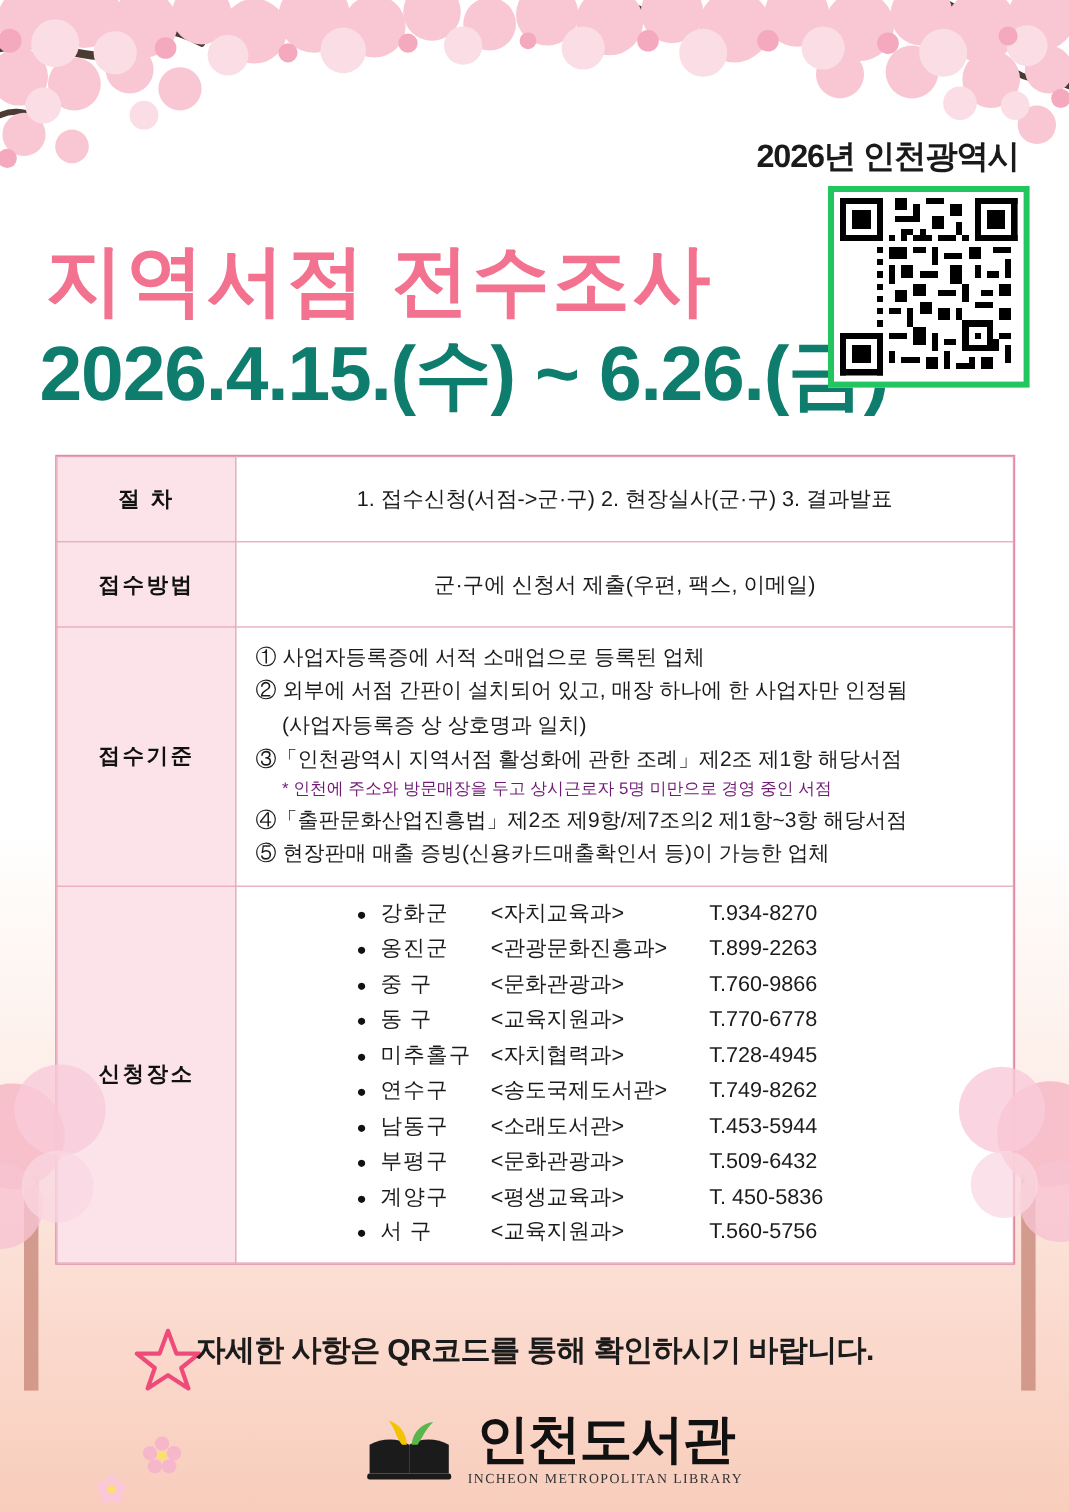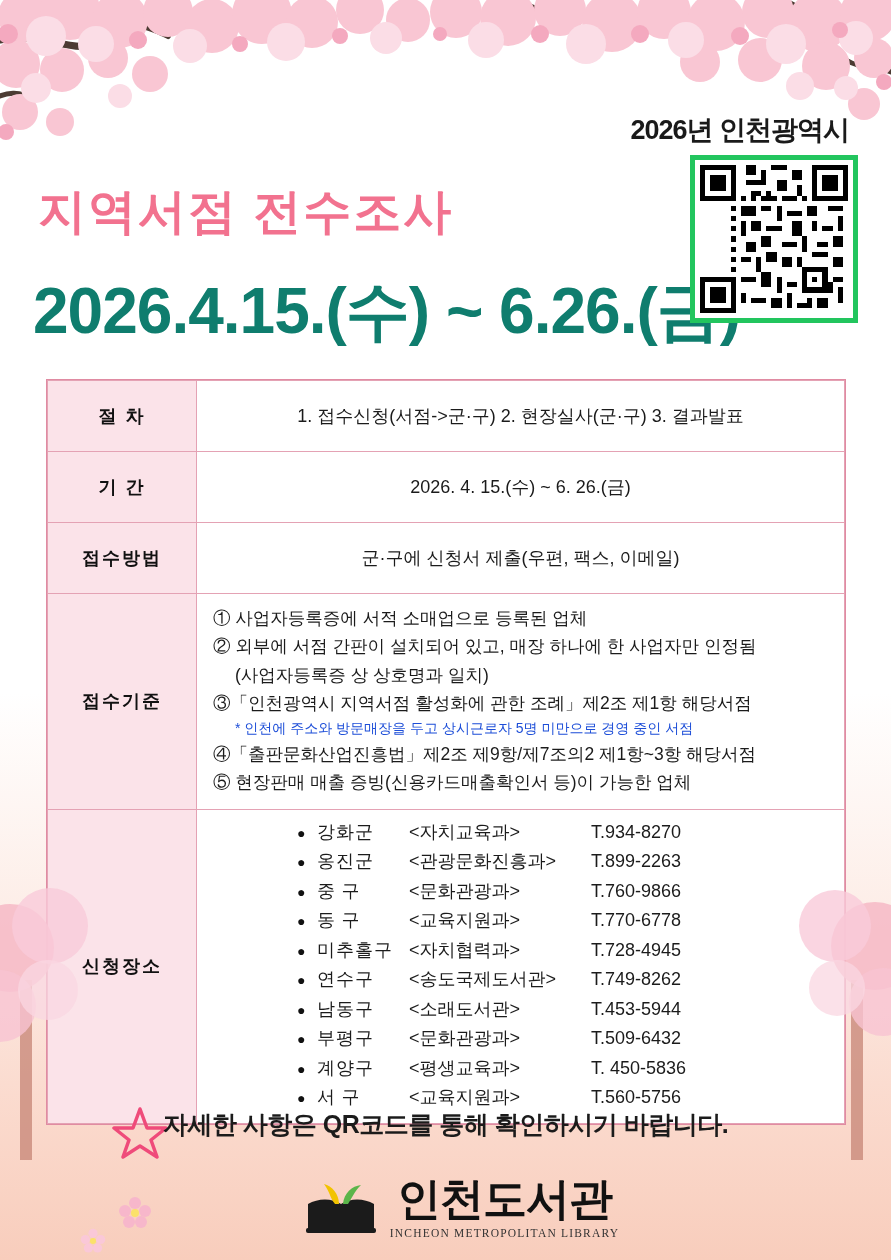--- a/index.html
+++ b/index.html
@@ -35,22 +35,22 @@
     right: 42px;
     top: 112px;
     font-size: 27px;
     font-weight: bold;
     color: #1a1a1a;
     letter-spacing: -1px;
   }
   .main-title {
     position: absolute;
     left: 38px;
-    top: 180px;
-    font-size: 48px;
+    top: 190px;
+    font-size: 65px;
     font-weight: bold;
     color: #f2728f;
     letter-spacing: 2px;
     text-shadow: 2px 2px 0 #ffffff;
     white-space: nowrap;
   }
   .date-title {
     position: absolute;
     left: 33px;
     top: 268px;
@@ -128,21 +128,21 @@
     padding: 10px 14px 12px 16px;
     line-height: 1.62;
     font-size: 17.5px;
   }
   .crit-list div.item {
     white-space: nowrap;
   }
   .crit-note {
     font-size: 14px;
     padding-left: 22px;
-    color: #1d4ed8;
+    color: #701a75;
   }
   .crit-indent {
     padding-left: 22px;
   }
   .places {
     padding: 8px 0 10px 0;
   }
   .place-row {
     display: flex;
     align-items: baseline;
@@ -428,24 +428,20 @@
 
   <div class="table-wrap">
     <table class="info">
       <tbody>
 
         <tr>
           <td class="label">절    차</td>
           <td class="value">1. 접수신청(서점-&gt;군·구)   2. 현장실사(군·구)  3. 결과발표</td>
         </tr>
 
-        <tr>
-          <td class="label">기    간</td>
-          <td class="value">2026. 4. 15.(수) ~ 6. 26.(금)</td>
-        </tr>
 
         <tr>
           <td class="label">접수방법</td>
           <td class="value">군·구에 신청서 제출(우편, 팩스, 이메일)</td>
         </tr>
 
         <tr>
           <td class="label">접수기준</td>
           <td class="crit-list">
             <div class="item">① 사업자등록증에 서적 소매업으로 등록된 업체</div>

